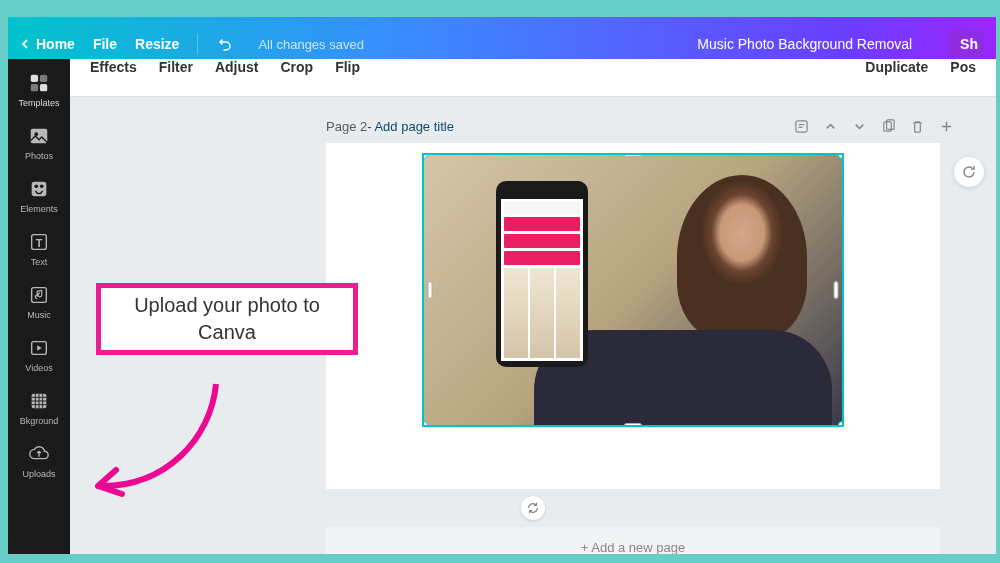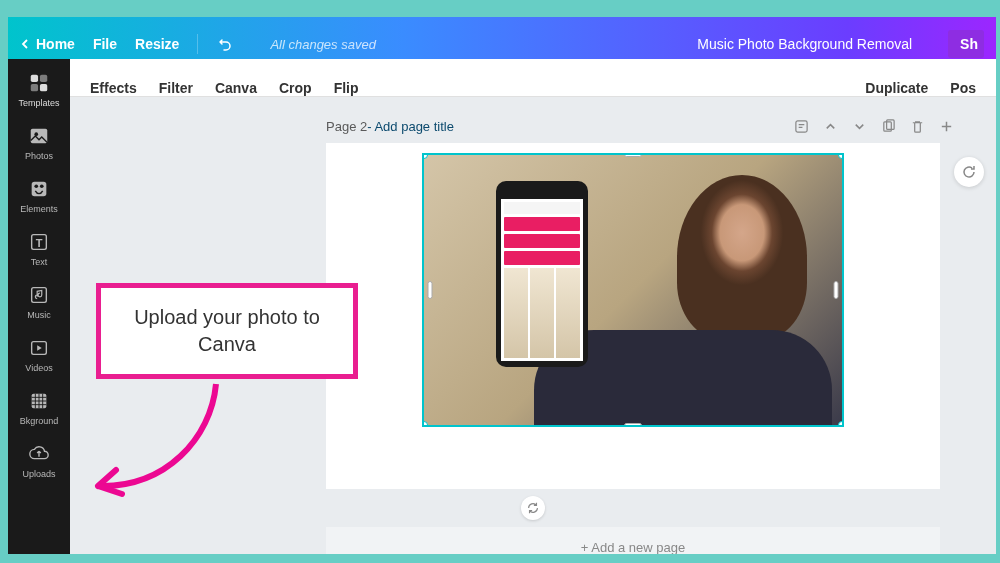--- a/index.html
+++ b/index.html
@@ -26,21 +26,21 @@
       display: flex;
       align-items: center;
       padding: 0 12px;
       color: #fff;
       gap: 18px;
     }
     .back-btn { display: flex; align-items: center; gap: 6px; cursor: pointer; }
     .top-btn { font-size: 14px; font-weight: 600; cursor: pointer; }
     .top-sep { width: 1px; height: 20px; background: rgba(255,255,255,0.25); }
     .undo-icon { display: inline-flex; }
-    .save-status { font-size: 13px; font-style: italic; color: rgba(255,255,255,0.75); margin-left: 20px; }
+    .save-status { font-size: 13px; color: rgba(255,255,255,0.75); margin-left: 8px; }
     .top-spacer { flex: 1; }
     .doc-title { font-size: 14px; font-weight: 500; color: #fff; }
     .share-btn { background: #8e2de2; padding: 6px 6px 6px 12px; border-radius: 3px; font-size: 14px; font-weight: 600; margin-left: 18px; }
     .sidebar {
       position: absolute;
       left: 0; top: 42px; bottom: 0;
       width: 62px;
       background: #1a1a1a;
       display: flex;
       flex-direction: column;
@@ -53,21 +53,21 @@
       gap: 4px;
     }
     .side-item .lbl { font-size: 9px; }
     .side-item svg { width: 22px; height: 22px; }
     .side-item.active { color: #ddd; }
     .toolbar {
       position: absolute;
       left: 62px; right: 0; top: 42px;
       height: 38px;
       background: #fff;
-      display: flex; align-items: flex-end;
+      display: flex; align-items: flex-start;
       padding: 0 20px;
       gap: 22px;
       font-size: 14px;
       font-weight: 600;
       color: #333;
       border-bottom: 1px solid #e0e0e0;
     }
     .toolbar .spacer { flex: 1; }
     .toolbar span { cursor: pointer; }
     .canvas-area {
@@ -166,21 +166,21 @@
       right: 12px; top: 60px;
       width: 30px; height: 30px;
       background: #fff; border-radius: 50%;
       box-shadow: 0 1px 4px rgba(0,0,0,0.15);
       display: flex; align-items: center; justify-content: center;
       color: #888;
     }
     .annotation {
       position: absolute;
       left: 96px; top: 283px;
-      width: 262px; height: 96px;
+      width: 262px; height: 72px;
       border: 5px solid #e91e90;
       background: #fff;
       display: flex; align-items: center; justify-content: center;
       text-align: center;
       font-size: 20px;
       line-height: 1.35;
       color: #333;
       z-index: 50;
       padding: 8px;
     }
@@ -275,21 +275,21 @@
           <path d="M7 17a5 5 0 0 1 0-10 6 6 0 0 1 11 2 4 4 0 0 1 0 8H7z" fill="none" stroke="currentColor" stroke-width="1.5"></path>
           <path d="M12 15V9m0 0l-2 2m2-2l2 2" stroke="currentColor" stroke-width="1.5" fill="none"></path>
         </svg>
       <span class="lbl">Uploads</span>
     </div>
   </div>
 
   <div class="toolbar">
     <span>Effects</span>
     <span>Filter</span>
-    <span>Canva</span>
+    <span>Adjust</span>
     <span>Crop</span>
     <span>Flip</span>
     <div class="spacer"></div>
     <span>Duplicate</span>
     <span>Pos</span>
   </div>
 
   <div class="canvas-area">
     <div class="page-header">
       <span class="page-num">Page 2</span>

